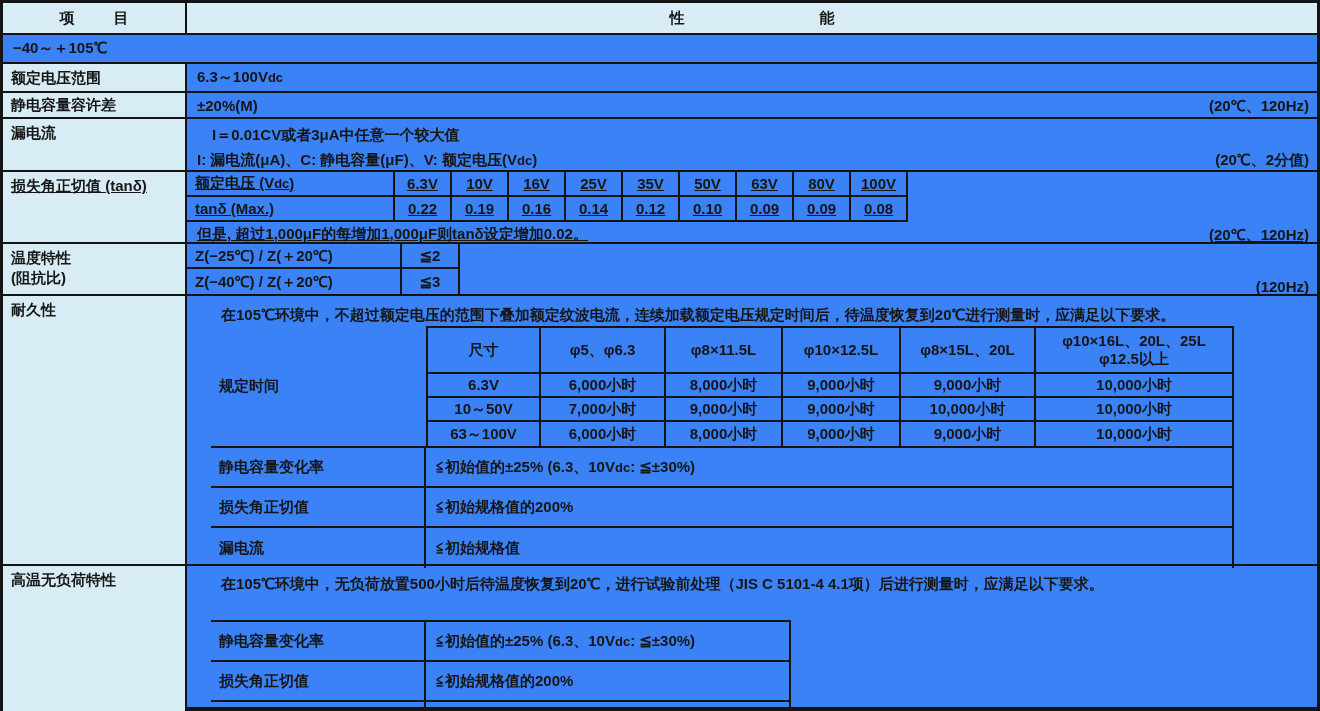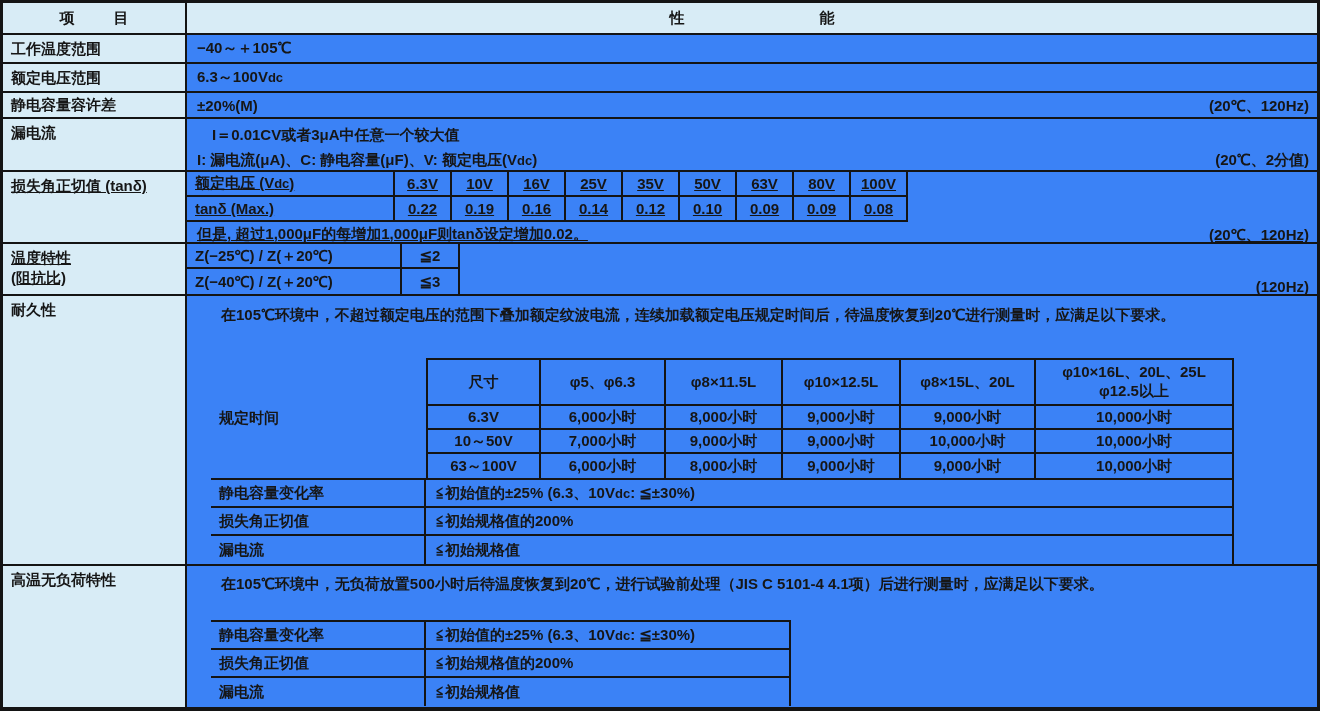--- a/index.html
+++ b/index.html
@@ -22,21 +22,21 @@
   .row.last { border-bottom:none; flex:1 1 auto; }
   .label-cell {
     flex:0 0 184px; width:184px;
     background:#d8ecf6;
     border-right:2px solid #141414;
     display:flex; align-items:center;
     padding:0 8px;
     line-height:1.3;
   }
   .label-top { align-items:flex-start; padding-top:4px; }
-  .label-col { flex-direction:column; align-items:flex-start; justify-content:flex-start;text-decoration:underline; }
+  .label-col { flex-direction:column; align-items:flex-start; justify-content:flex-start; }
   .content { flex:1 1 auto; position:relative; min-width:0; }
 
   .r-header { height:32px; }
   .r-header .label-cell { justify-content:center; }
   .hdr-title { letter-spacing:2.6em; margin-right:-2.6em; white-space:nowrap; }
   .hdr-perf-wrap { display:flex; align-items:center; justify-content:center; background:#d8ecf6; }
   .hdr-perf { letter-spacing:9em; margin-right:-9em; white-space:nowrap; }
 
   .r1 { height:29px; } .r2 { height:29px; } .r3 { height:26px; }
   .r4 { height:53px; } .r5 { height:72px;text-decoration:underline; } .r6 { height:52px; }
@@ -80,21 +80,21 @@
   .c0 { width:113px; flex:0 0 113px; }
   .c1 { width:125px; flex:0 0 125px; }
   .c2 { width:117px; flex:0 0 117px; }
   .c3 { width:118px; flex:0 0 118px; }
   .c4 { width:135px; flex:0 0 135px; }
   .c5 { flex:1 1 auto; white-space:pre-line; }
 
   .req-block { border-top:2px solid #141414; border-right:2px solid #141414; }
   .end-reqs { width:1023px; }
   .ht-reqs { width:580px; }
-  .req-row { display:flex; height:28px; border-bottom:2px solid #141414; }
+  .req-row { display:flex; height:40px; border-bottom:2px solid #141414; }
   .req-row.rlast { border-bottom:none; }
   .req-label { width:215px; flex:0 0 215px; border-right:2px solid #141414;
                display:flex; align-items:center; padding-left:8px; }
   .req-value { flex:1 1 auto; display:flex; align-items:center; padding-left:10px; }
 
   .dc { font-size:13px; }
 </style>
 </head>
 <body>
 
@@ -103,23 +103,20 @@
   <div class="row r-header">
     <div class="label-cell">
       <span class="hdr-title">项目</span>
     </div>
     <div class="content hdr-perf-wrap">
       <span class="hdr-perf">性能</span>
     </div>
   </div>
 
   <div class="row r1">
-    <div class="label-cell">
-      <span>工作温度范围</span>
-    </div>
     <div class="content flexcell">
       <span>−40～＋105℃</span>
     </div>
   </div>
 
   <div class="row r2">
     <div class="label-cell">
       <span>额定电压范围</span>
     </div>
     <div class="content flexcell">

